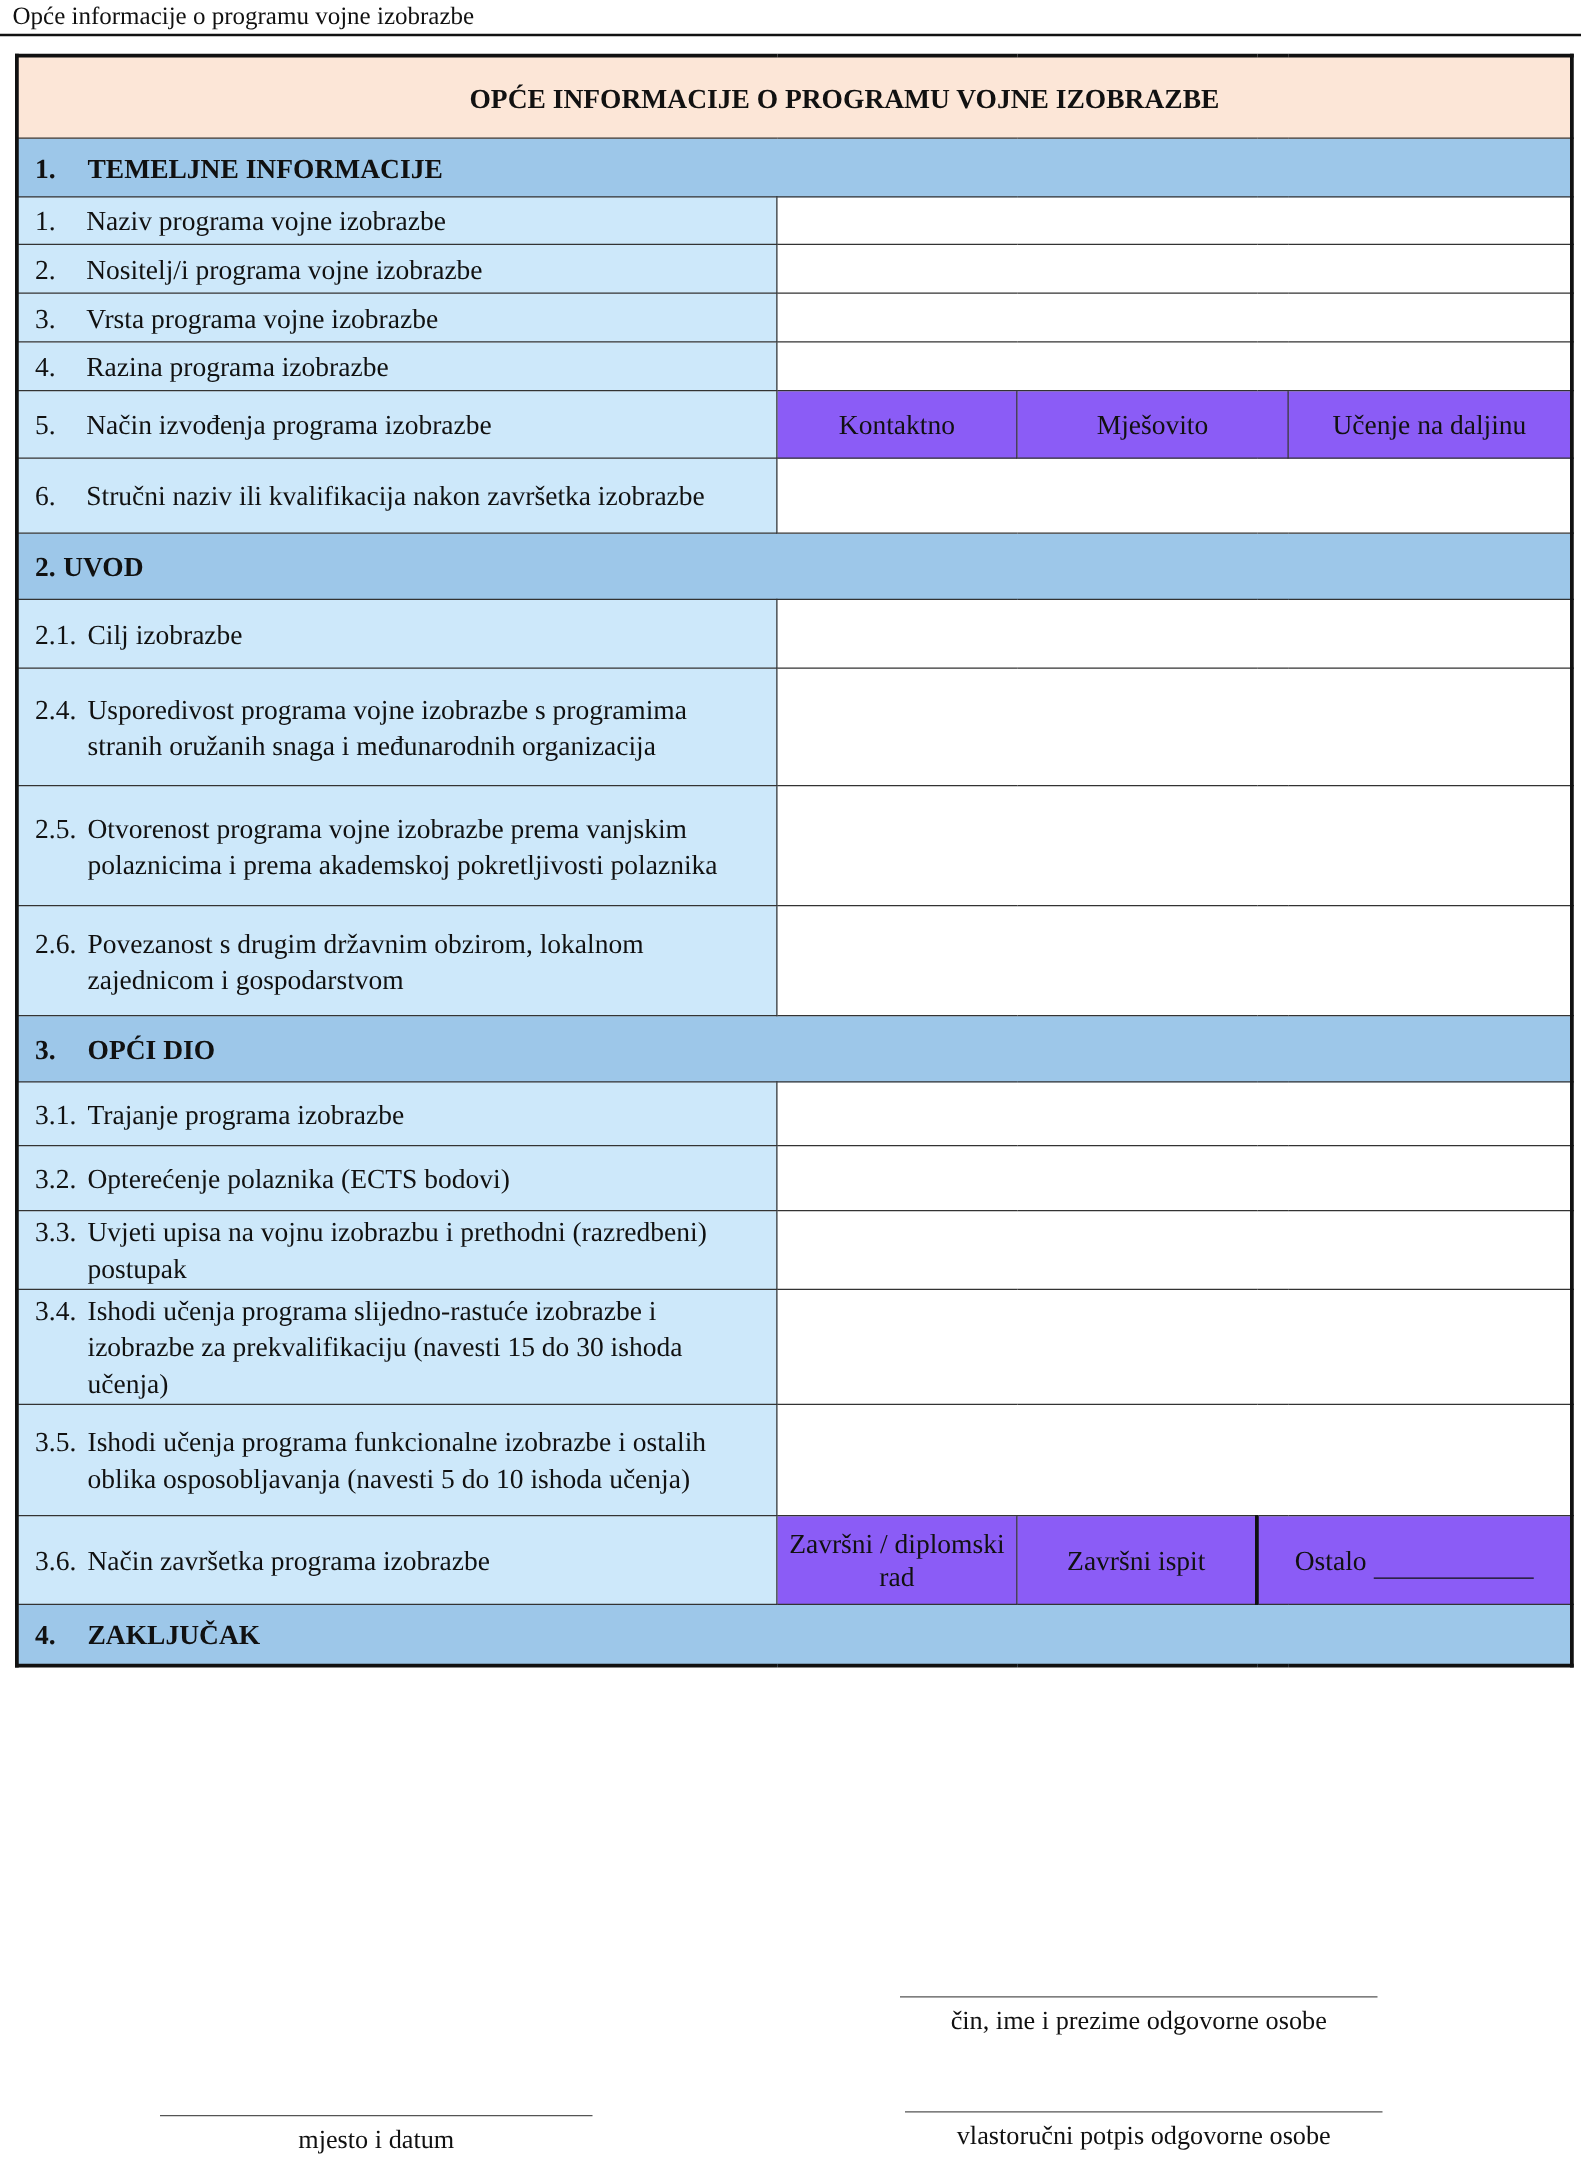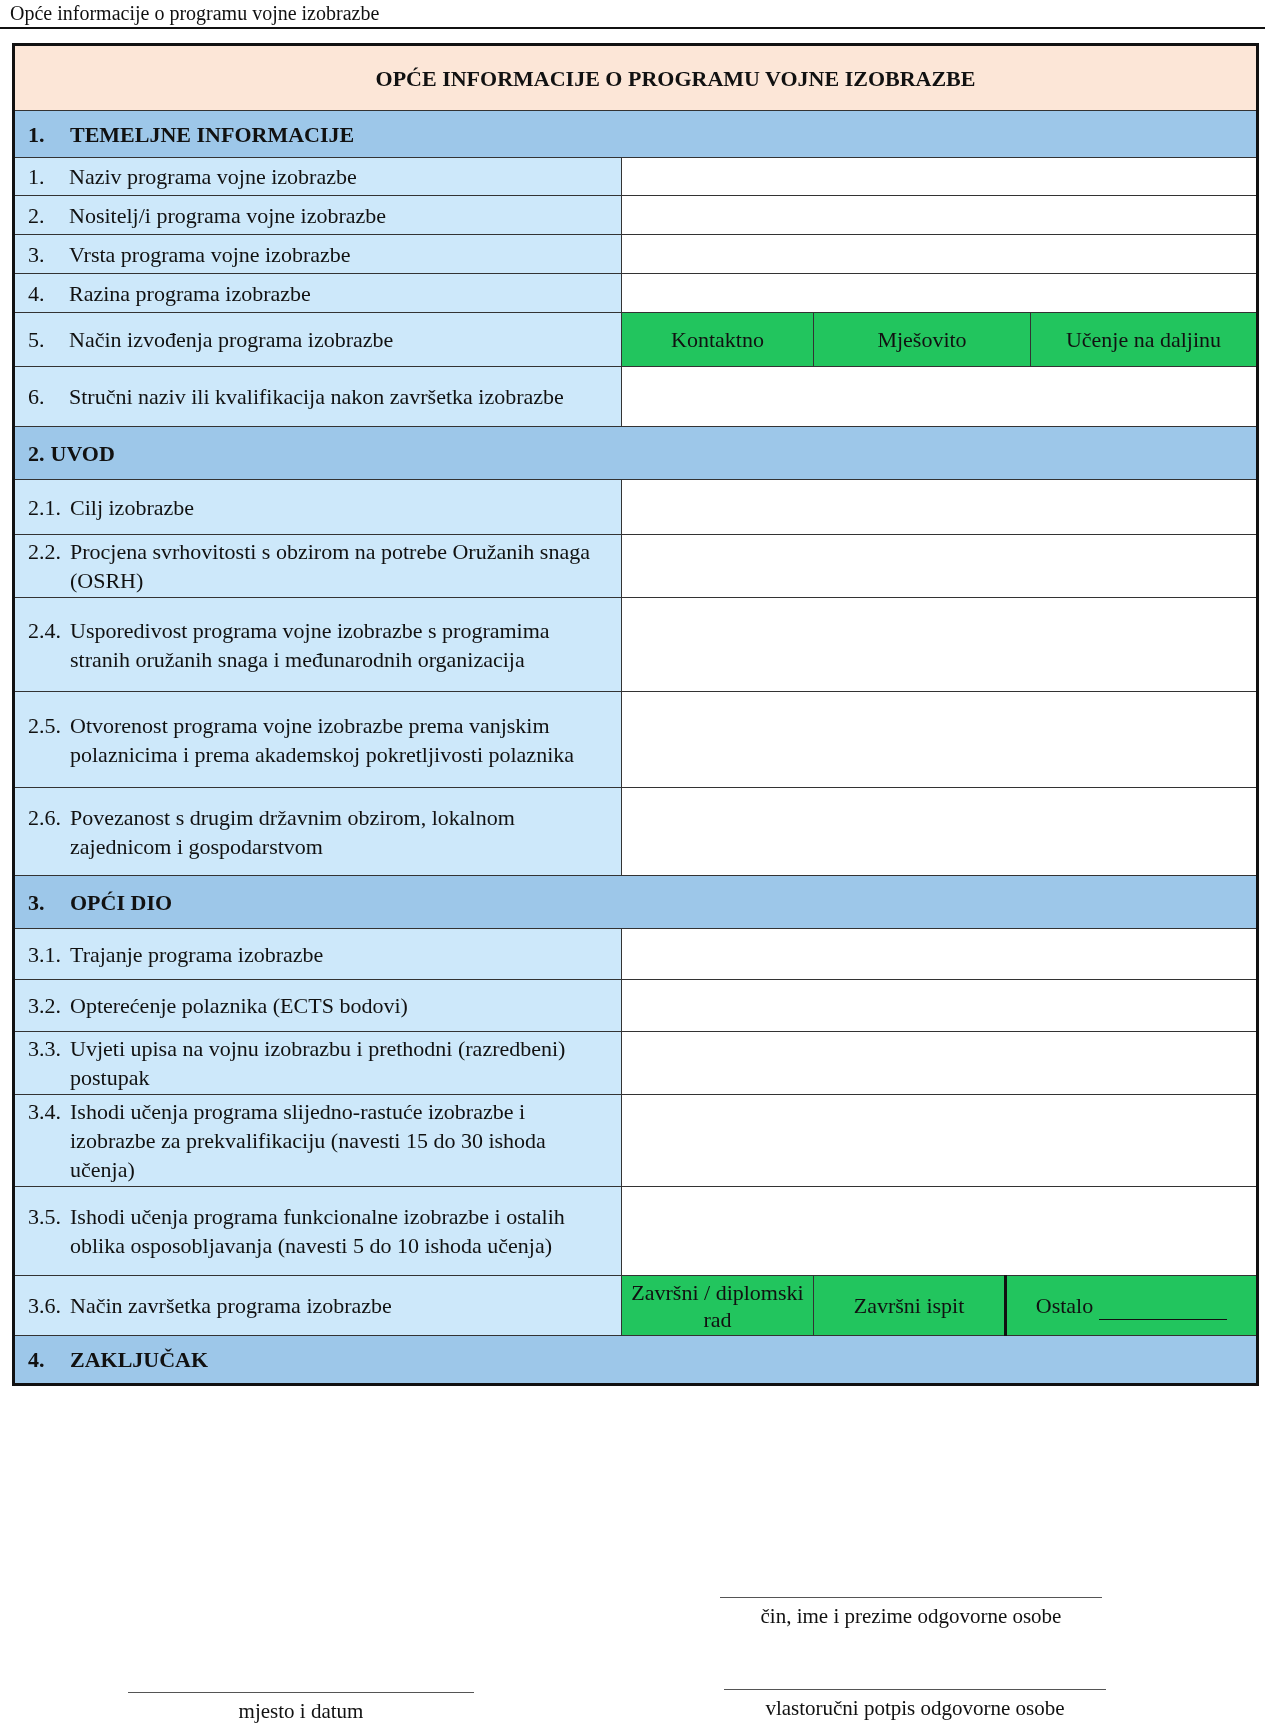--- a/index.html
+++ b/index.html
@@ -11,21 +11,21 @@
   .title-cell { background:#fce6d7; height:64px; text-align:center; font-weight:bold; font-size:25px; padding-left:80px !important; }
   .sec { background:#9dc7e9; font-weight:bold; font-size:23px; }
   .sec-inner { display:flex; padding-left:13px; }
   .sec-num { width:42px; }
   .sec-num.compact { width:auto; margin-right:6px; }
   .lbl { background:#cde8fa; }
   .lbl-inner { display:flex; padding:2px 8px 2px 13px; }
   .num { width:41px; flex:0 0 41px; }
   .num2 { width:42px; flex:0 0 42px; }
   .val { background:#fff; }
-  .opt { background:#22c55e; text-align:center; }
+  .opt { background:#8b5cf6; text-align:center; }
   .opt.multi { line-height:27px; }
   .thick-top td { border-top:3px solid #111; }
   .blank-line { display:inline-block; width:128px; border-bottom:1.5px solid #111; height:20px; vertical-align:bottom; margin-left:6px; }
   .sig { position:absolute; text-align:center; font-size:21px; }
   .sig .line { border-top:1.5px solid #555; margin-bottom:6px; }
 </style>
 </head>
 <body>
 
 <div class="page-header">Opće informacije o programu vojne izobrazbe</div>
@@ -123,29 +123,20 @@
 
   <tr style="height:55px">
         <td class="lbl">
           <div class="lbl-inner">
             <span class="num2">2.1.</span>
             <span>Cilj izobrazbe</span>
           </div>
         </td>
     <td colspan="5" class="val"></td>
       </tr>
-  <tr style="height:61px">
-        <td class="lbl">
-          <div class="lbl-inner">
-            <span class="num2">2.2.</span>
-            <span>Procjena svrhovitosti s obzirom na potrebe Oružanih snaga (OSRH)</span>
-          </div>
-        </td>
-    <td colspan="5" class="val"></td>
-      </tr>
   <tr style="height:94px">
         <td class="lbl">
           <div class="lbl-inner">
             <span class="num2">2.4.</span>
             <span>Usporedivost programa vojne izobrazbe s programima stranih oružanih snaga i međunarodnih organizacija</span>
           </div>
         </td>
     <td colspan="5" class="val"></td>
       </tr>
   <tr style="height:96px">
@@ -214,21 +205,21 @@
       </tr>
   <tr style="height:89px">
         <td class="lbl">
           <div class="lbl-inner">
             <span class="num2">3.5.</span>
             <span>Ishodi učenja programa funkcionalne izobrazbe i ostalih oblika osposobljavanja (navesti 5 do 10 ishoda učenja)</span>
           </div>
         </td>
     <td colspan="5" class="val"></td>
       </tr>
-  <tr style="height:60px">
+  <tr style="height:71px">
         <td class="lbl">
           <div class="lbl-inner">
             <span class="num2">3.6.</span>
             <span>Način završetka programa izobrazbe</span>
           </div>
         </td>
     <td class="opt multi">Završni / diplomski rad</td>
     <td colspan="2" class="opt" style="border-right:3px solid #111">Završni ispit</td>
     <td colspan="2" class="opt"><span>Ostalo</span><span class="blank-line"></span></td>
       </tr>

